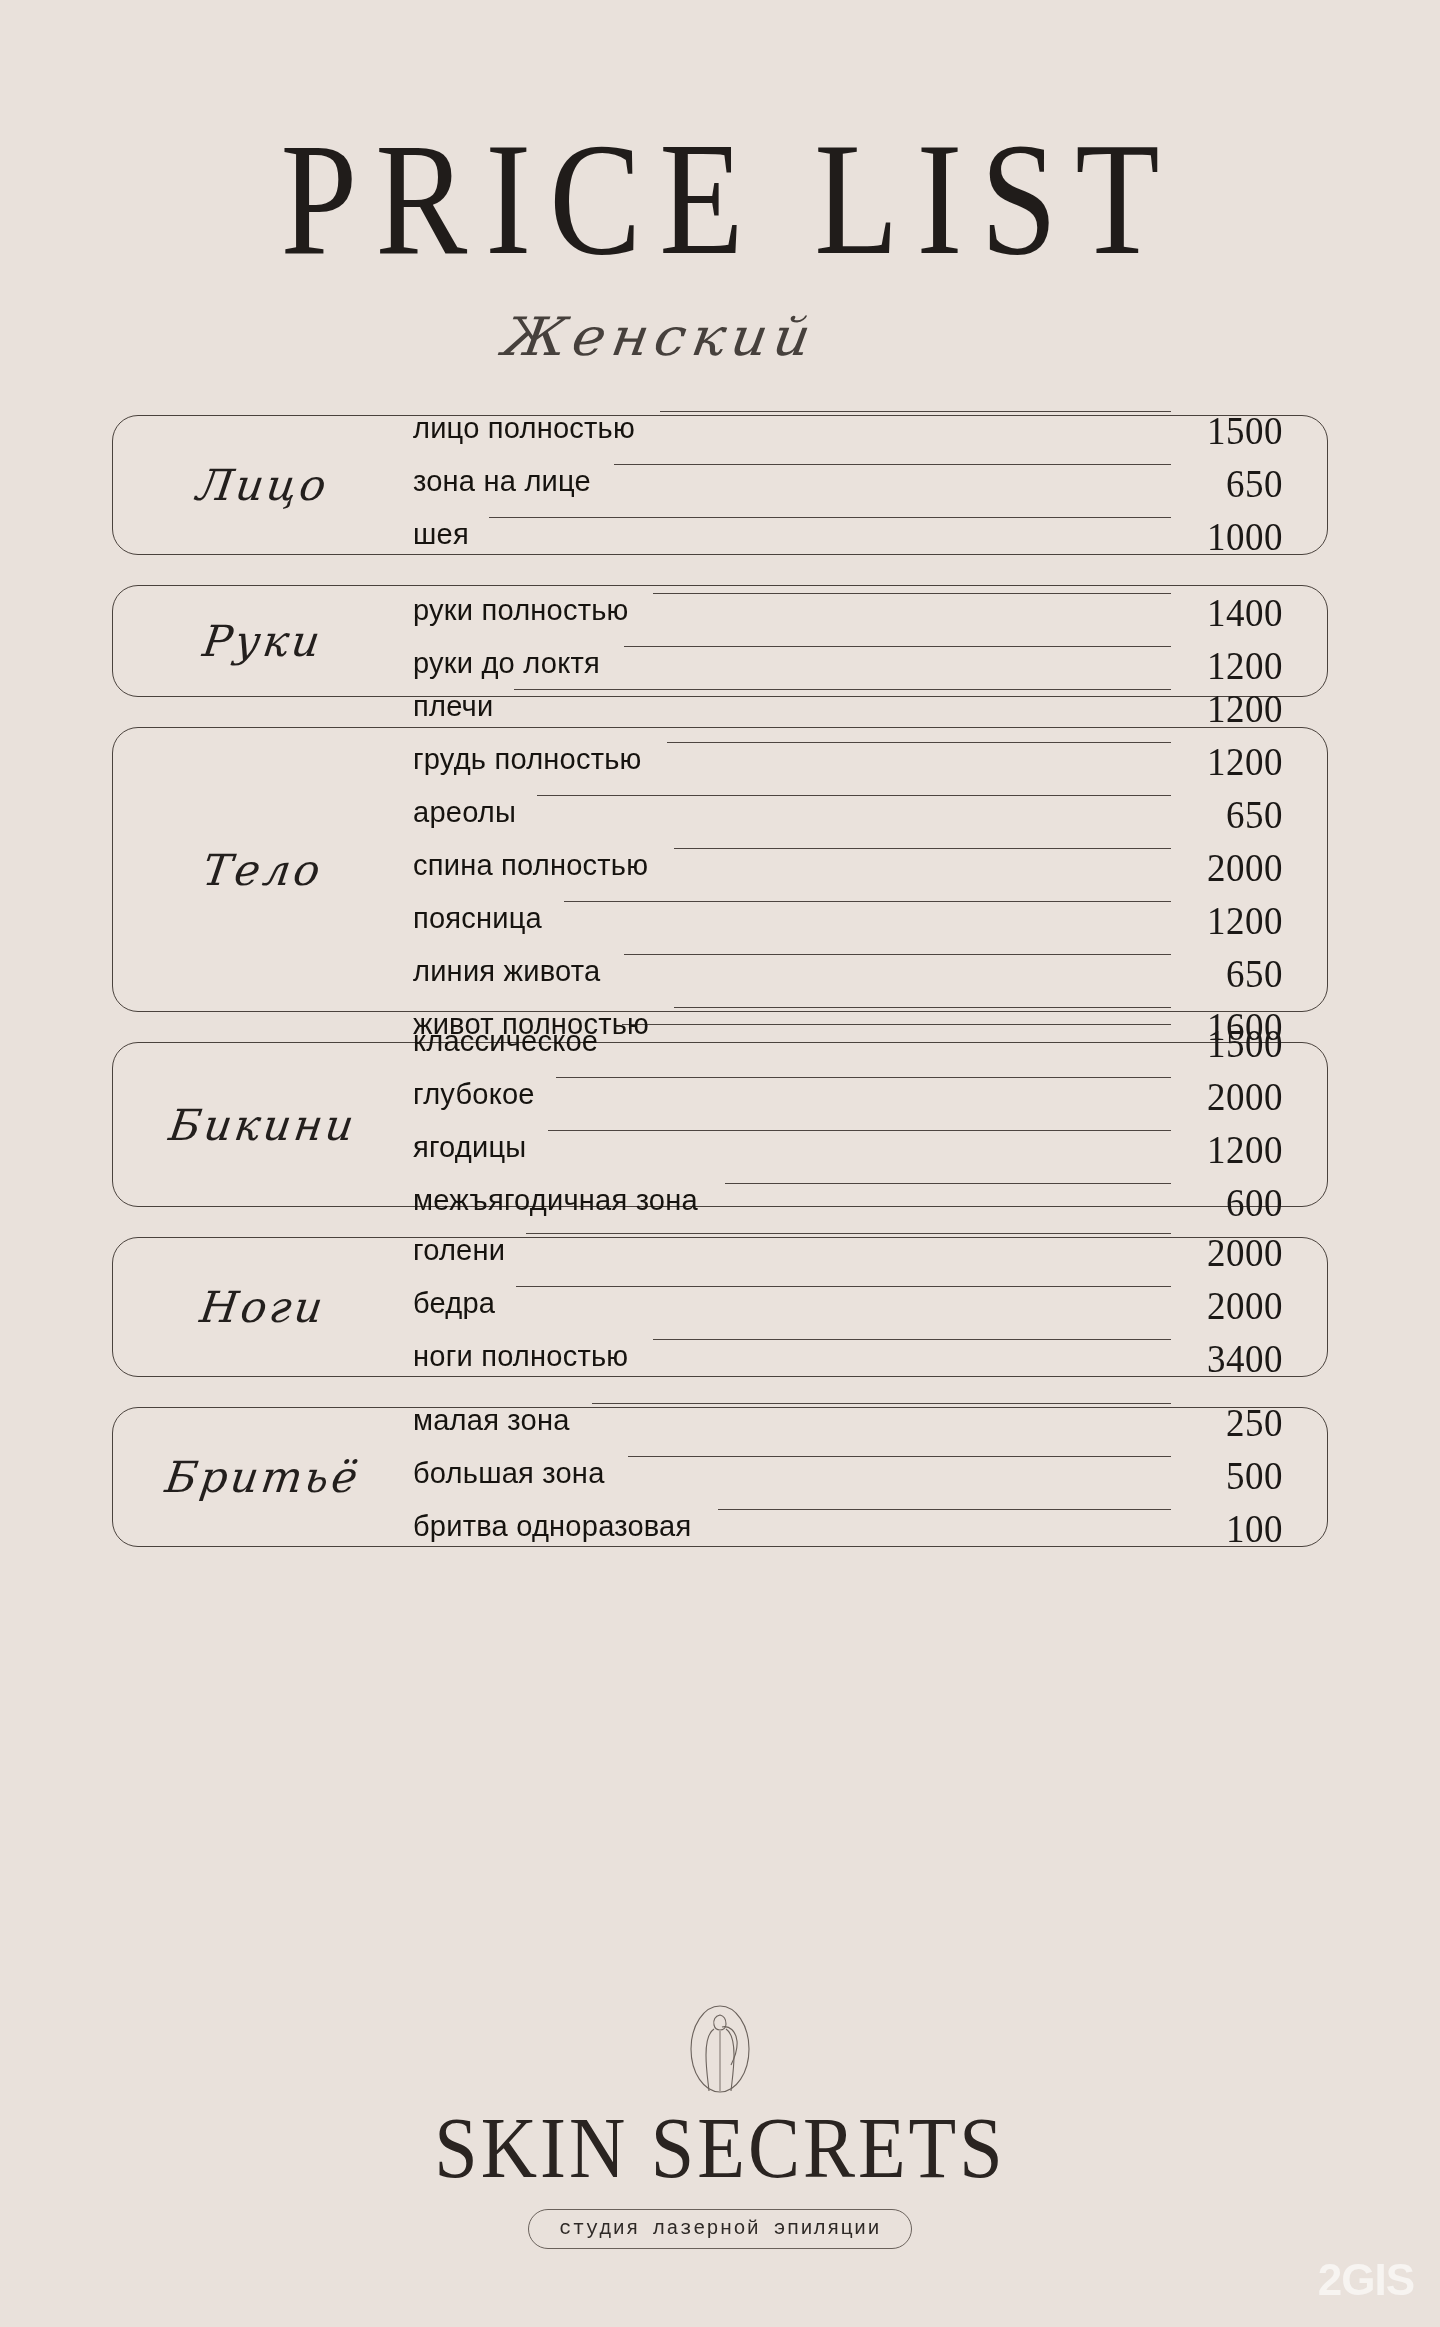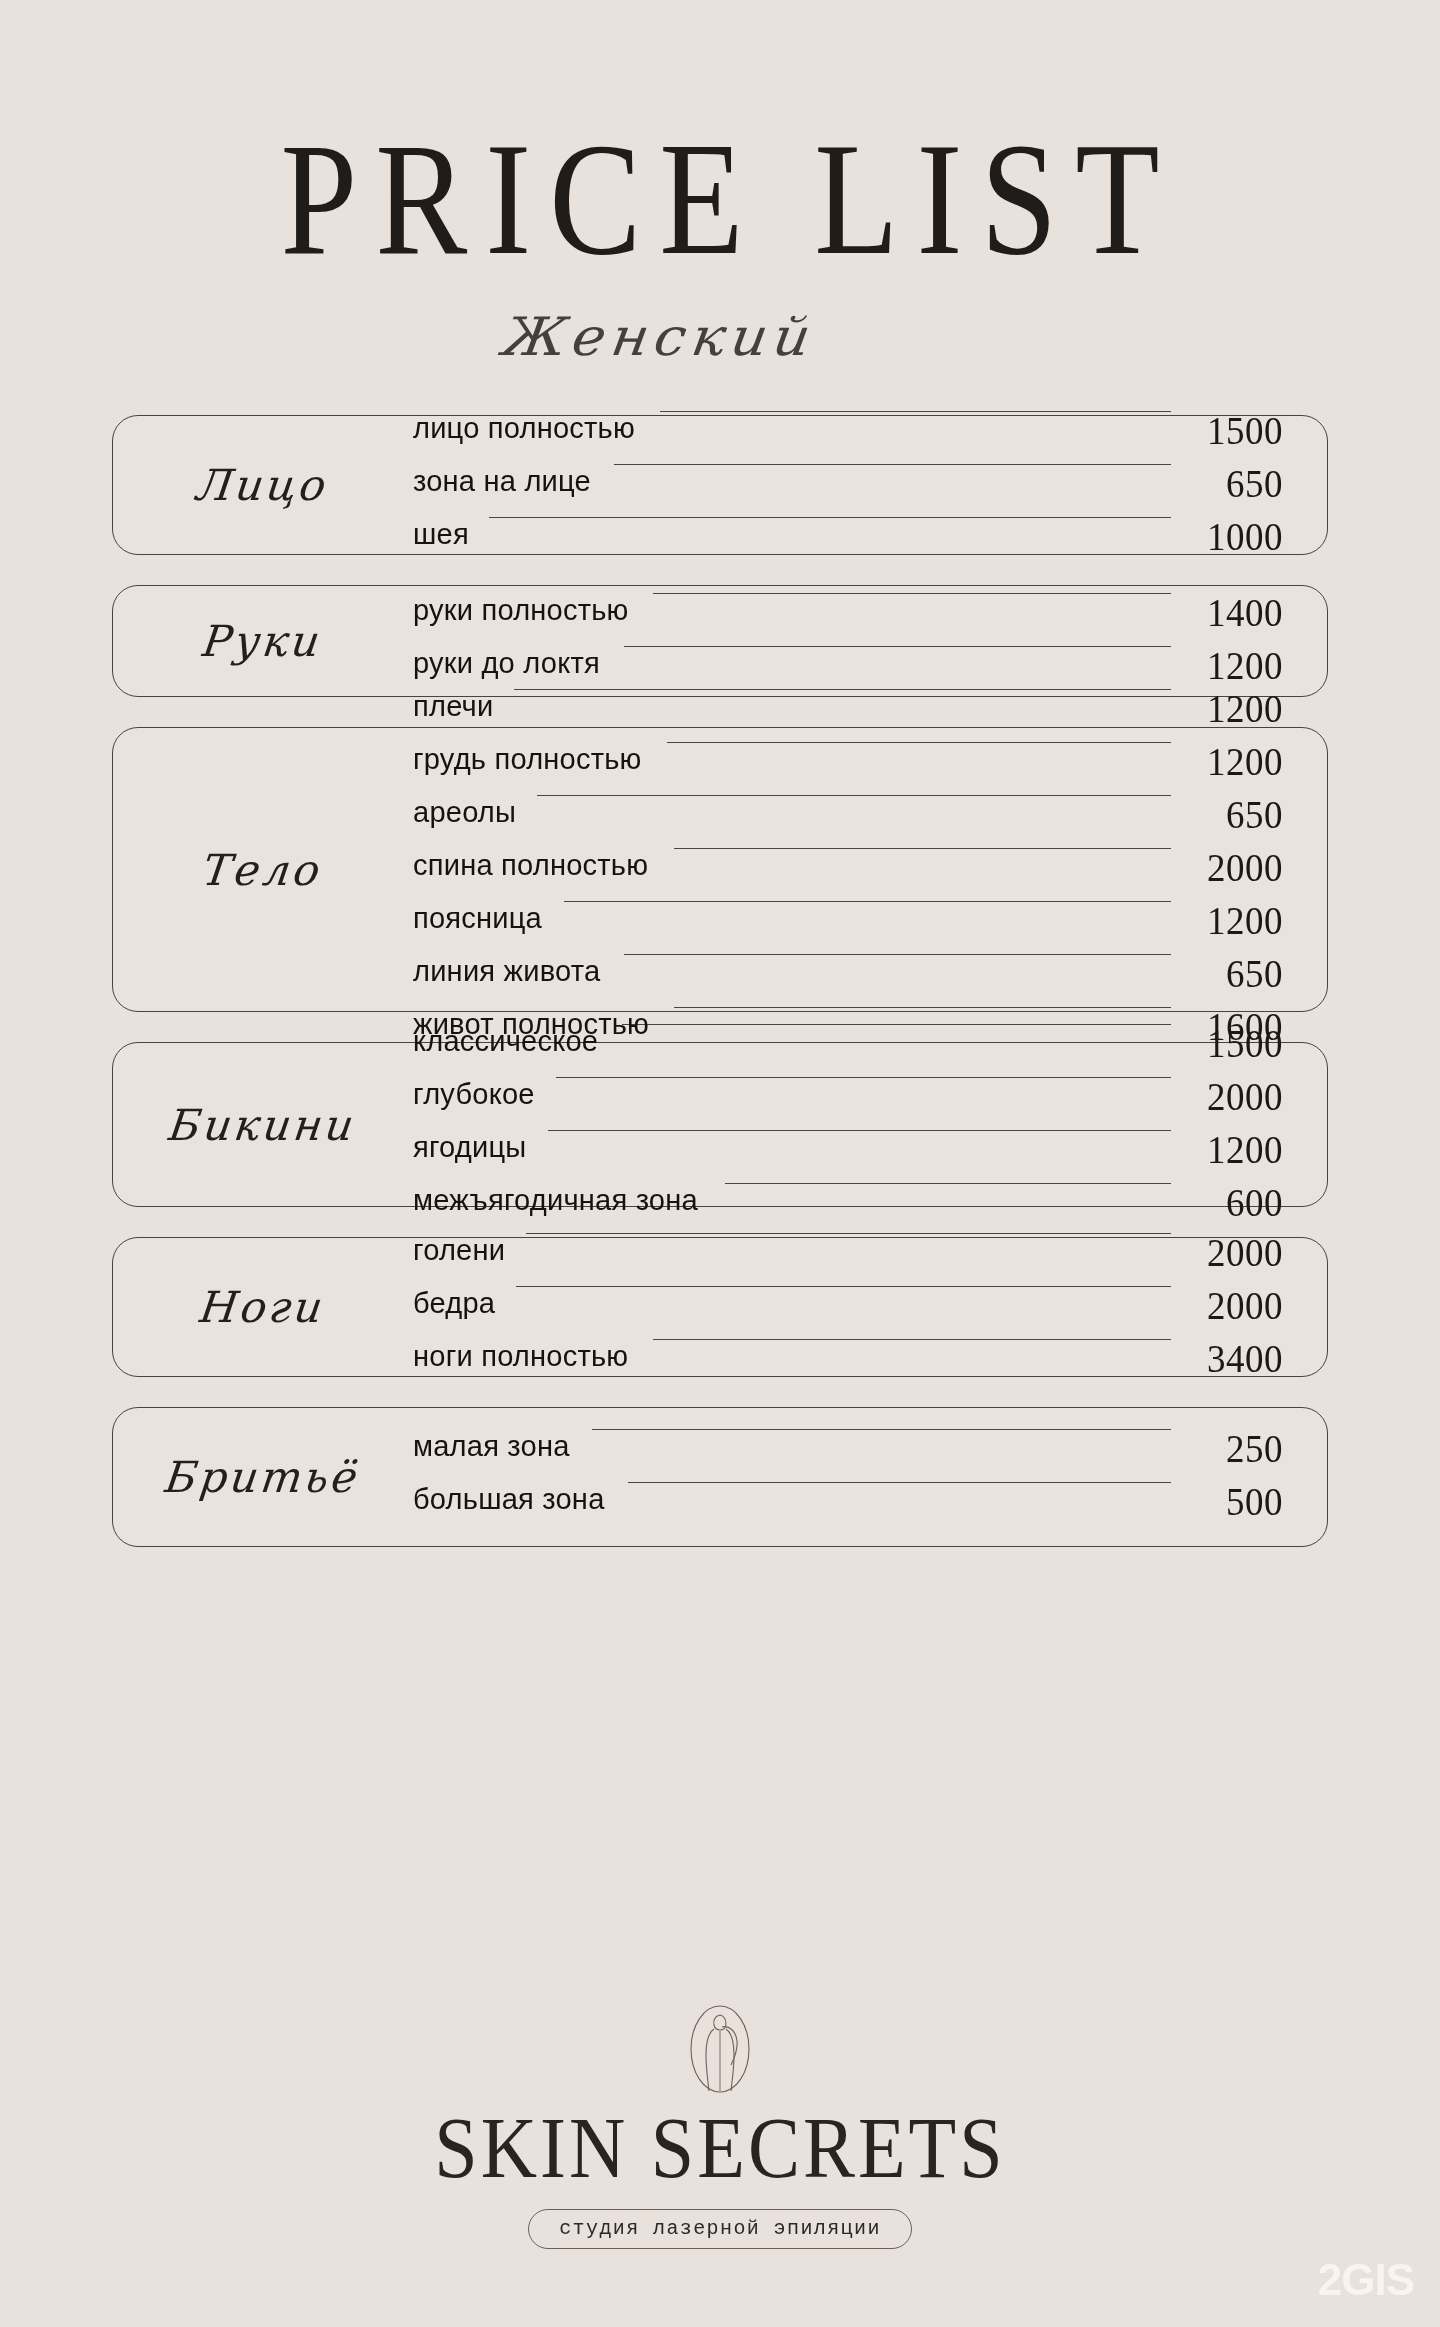--- a/index.html
+++ b/index.html
@@ -320,20 +320,25 @@
         <div class="item">
           <span class="item-name">малая зона</span>
           <span class="leader"></span>
           <span class="item-price">250</span>
         </div>
         <div class="item">
           <span class="item-name">большая зона</span>
           <span class="leader"></span>
           <span class="item-price">500</span>
         </div>
+        <div class="item">
+          <span class="item-name">бритва одноразовая</span>
+          <span class="leader"></span>
+          <span class="item-price">100</span>
+        </div>
       </div>
     </div>
 
   </div>
 
   <div class="footer">
     <div class="logo-mark">
       <svg viewBox="0 0 76 96" width="76" height="96" aria-hidden="true">
         <ellipse cx="38" cy="48" rx="29" ry="43" fill="none" stroke="#6b625c" stroke-width="1.1"></ellipse>
         <path d="M38 14 C33 15 31 19 32 24 C33 28 36 29 38 29 C41 29 44 27 44 23 C44 18 42 15 38 14 Z" fill="none" stroke="#6b625c" stroke-width="1.1"></path>

